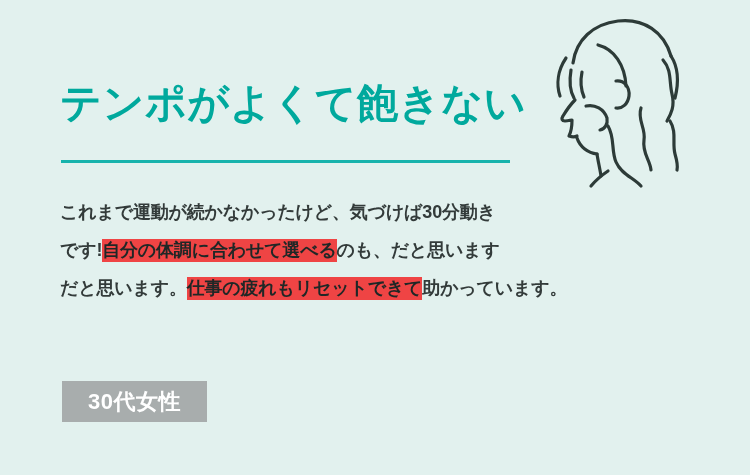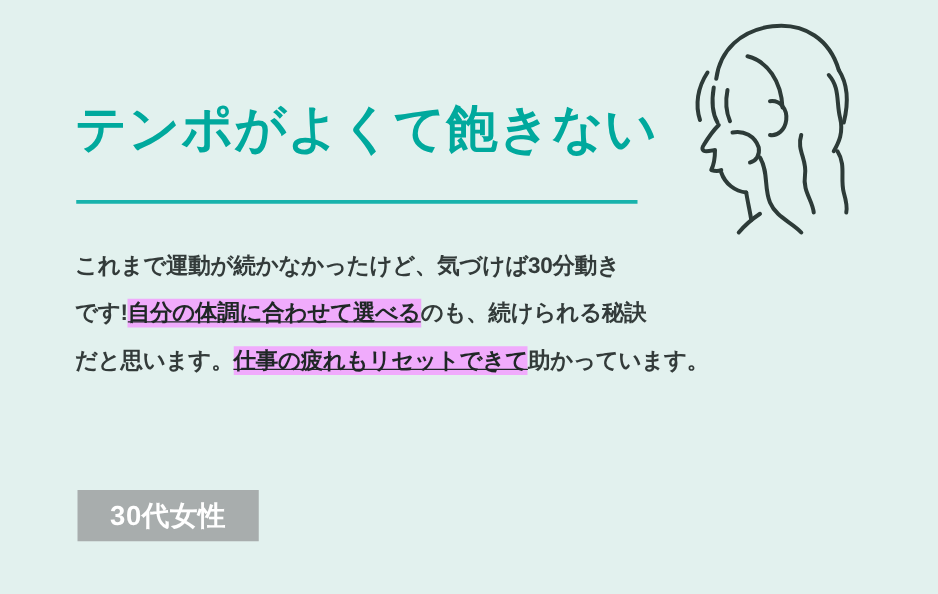--- a/index.html
+++ b/index.html
@@ -67,31 +67,30 @@
     font-weight: bold;
     color: #333b3a;
     line-height: 38px;
     letter-spacing: -0.2px;
   }
   .body-copy .line {
     white-space: nowrap;
     height: 38px;
   }
   .mark {
-    background: #f0abfc;
+    background: #ef4444;
     padding: 1px 0 2px 0;
     color: #1f2726;
-    text-decoration: underline;
   }
 
   
   .badge {
     position: absolute;
     left: 62px;
-    top: 392px;
+    top: 381px;
     width: 145px;
     height: 41px;
     background: #a8adad;
     color: #ffffff;
     font-size: 22px;
     font-weight: bold;
     display: flex;
     align-items: center;
     justify-content: center;
     letter-spacing: 0.5px;
@@ -144,21 +143,21 @@
 
   <div class="heading">テンポがよくて飽きない</div>
 
   <div class="divider"></div>
 
   <div class="body-copy">
     <div class="line">
       <span>これまで運動が続かなかったけど、気づけば30分動き</span>
     </div>
     <div class="line">
-      <span>です!</span><span class="mark">自分の体調に合わせて選べる</span><span>のも、続けられる秘訣</span>
+      <span>です!</span><span class="mark">自分の体調に合わせて選べる</span><span>のも、だと思います</span>
     </div>
     <div class="line">
       <span>だと思います。</span><span class="mark">仕事の疲れもリセットできて</span><span>助かっています。</span>
     </div>
   </div>
 
   <div class="badge">30代女性</div>
 
 </div>
 

